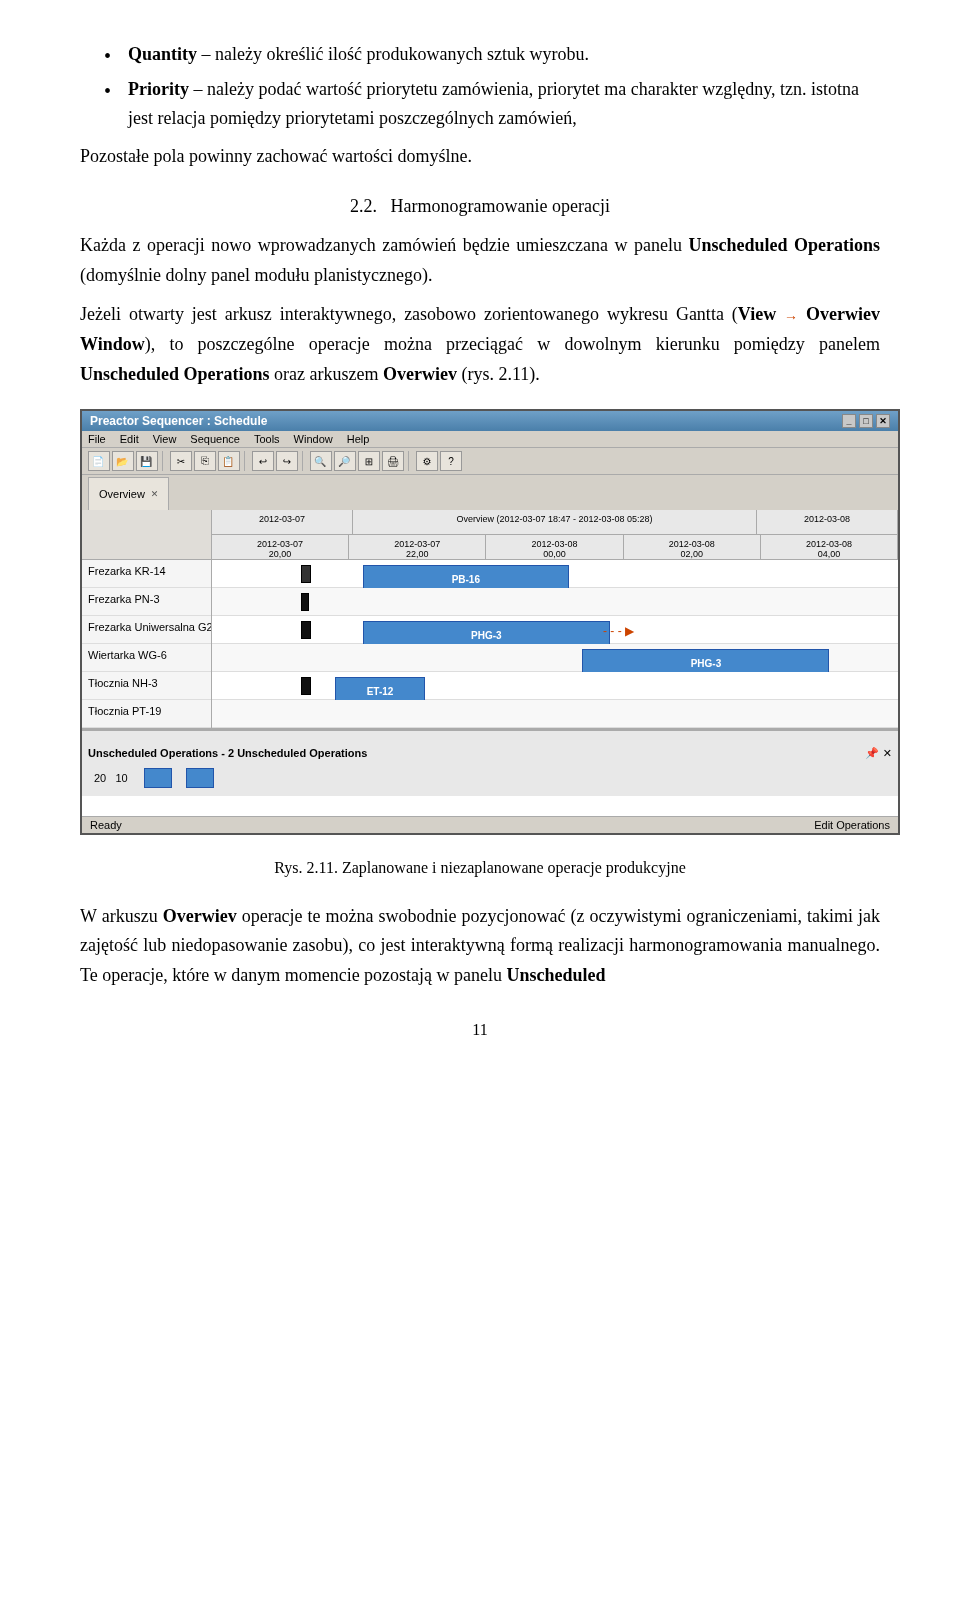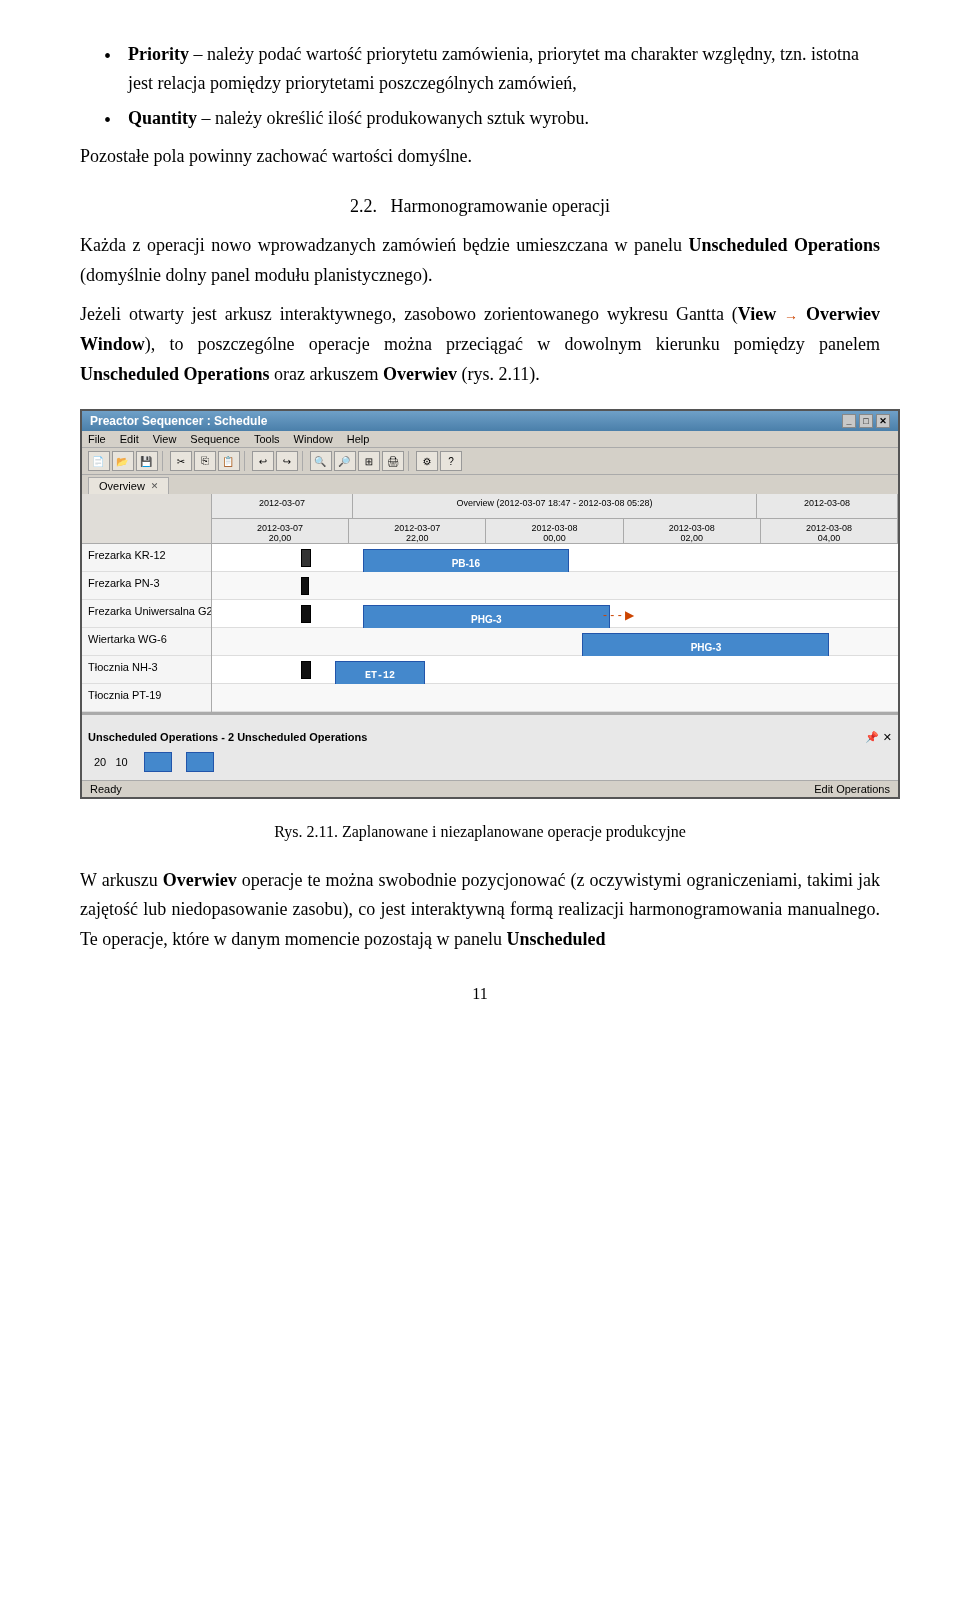--- a/index.html
+++ b/index.html
@@ -117,21 +117,21 @@
     .gantt-tab-bar {
       background: #d4d0c8;
       padding: 2px 6px 0;
       display: flex;
       gap: 0;
     }
     .gantt-tab {
       background: #e8e4dc;
       border: 1px solid #aaa;
       border-bottom: none;
-      padding: 2px 10px;
+      padding: 10px 10px;
       font-size: 11px;
       display: flex;
       align-items: center;
       gap: 6px;
     }
     .gantt-tab-close {
       font-size: 9px;
       color: #555;
     }
     .gantt-main {
@@ -250,20 +250,21 @@
       border: 1px solid #2255aa;
       cursor: pointer;
     }
     .status-bar {
       background: #d4d0c8;
       border-top: 1px solid #aaa;
       padding: 2px 8px;
       display: flex;
       justify-content: space-between;
       font-size: 11px;
+      margin-top: 20px;
     }
     .fig-caption {
       text-align: center;
       font-size: 16px;
       margin: 8px 0 20px 0;
     }
     .page-number {
       text-align: center;
       font-size: 16px;
       margin-top: 30px;
@@ -271,24 +272,24 @@
     .dashed-arrow {
       color: #cc4400;
       font-size: 14px;
     }
   </style>
 </head>
 <body>
 
 <ul class="bullet-list">
   <li>
-    <span class="bold">Priority</span><span> – należy podać wartość priorytetu zamówienia, priorytet ma charakter względny, tzn. istotna jest relacja pomiędzy priorytetami poszczególnych zamówień,</span>
+    <span class="bold">Quantity</span><span> – należy określić ilość produkowanych sztuk wyrobu.</span>
   </li>
   <li>
-    <span class="bold">Quantity</span><span> – należy określić ilość produkowanych sztuk wyrobu.</span>
+    <span class="bold">Priority</span><span> – należy podać wartość priorytetu zamówienia, priorytet ma charakter względny, tzn. istotna jest relacja pomiędzy priorytetami poszczególnych zamówień,</span>
   </li>
 </ul>
 
 <p class="default-values">Pozostałe pola powinny zachować wartości domyślne.</p>
 
 <div class="section-heading">
   <span>2.2.</span>
   &nbsp;
   <span>Harmonogramowanie operacji</span>
 </div>
@@ -348,21 +349,21 @@
       <span>Overview</span>
       <span class="gantt-tab-close">✕</span>
     </div>
   </div>
 
   <div class="gantt-main">
     <div class="gantt-chart-area">
 
       <div class="gantt-resource-col">
         <div class="gantt-resource-header"></div>
-        <div class="gantt-resource-row">Frezarka KR-12</div>
+        <div class="gantt-resource-row">Frezarka KR-14</div>
         <div class="gantt-resource-row">Frezarka PN-3</div>
         <div class="gantt-resource-row">Frezarka Uniwersalna G2</div>
         <div class="gantt-resource-row">Wiertarka WG-6</div>
         <div class="gantt-resource-row">Tłocznia NH-3</div>
         <div class="gantt-resource-row">Tłocznia PT-19</div>
       </div>
 
       <div class="gantt-timeline">
         <div class="gantt-timeline-header">
           <div class="gantt-header-row1">
@@ -398,21 +399,21 @@
 
             <div style="position:absolute; left:57%; top:8px; color:#cc4400; font-size:12px;">- - - ▶</div>
           </div>
 
           <div class="gantt-row">
             <div class="gantt-bar bar-blue" style="left:54%; width:36%;">PHG-3</div>
           </div>
 
           <div class="gantt-row">
             <div style="position:absolute; left:13%; top:5px; width:10px; height:18px; background:#111; border:1px solid #000;"></div>
-            <div class="gantt-bar bar-blue" style="left:18%; width:13%;font-family:Liberation Mono, monospace;">ET-12</div>
+            <div class="gantt-bar bar-blue" style="left:18%; width:13%;">ET-12</div>
           </div>
 
           <div class="gantt-row"></div>
         </div>
       </div>
     </div>
 
     <div class="unscheduled-panel">
       <div class="unscheduled-header">
         <span class="unscheduled-header-title">Unscheduled Operations - 2 Unscheduled Operations</span>

